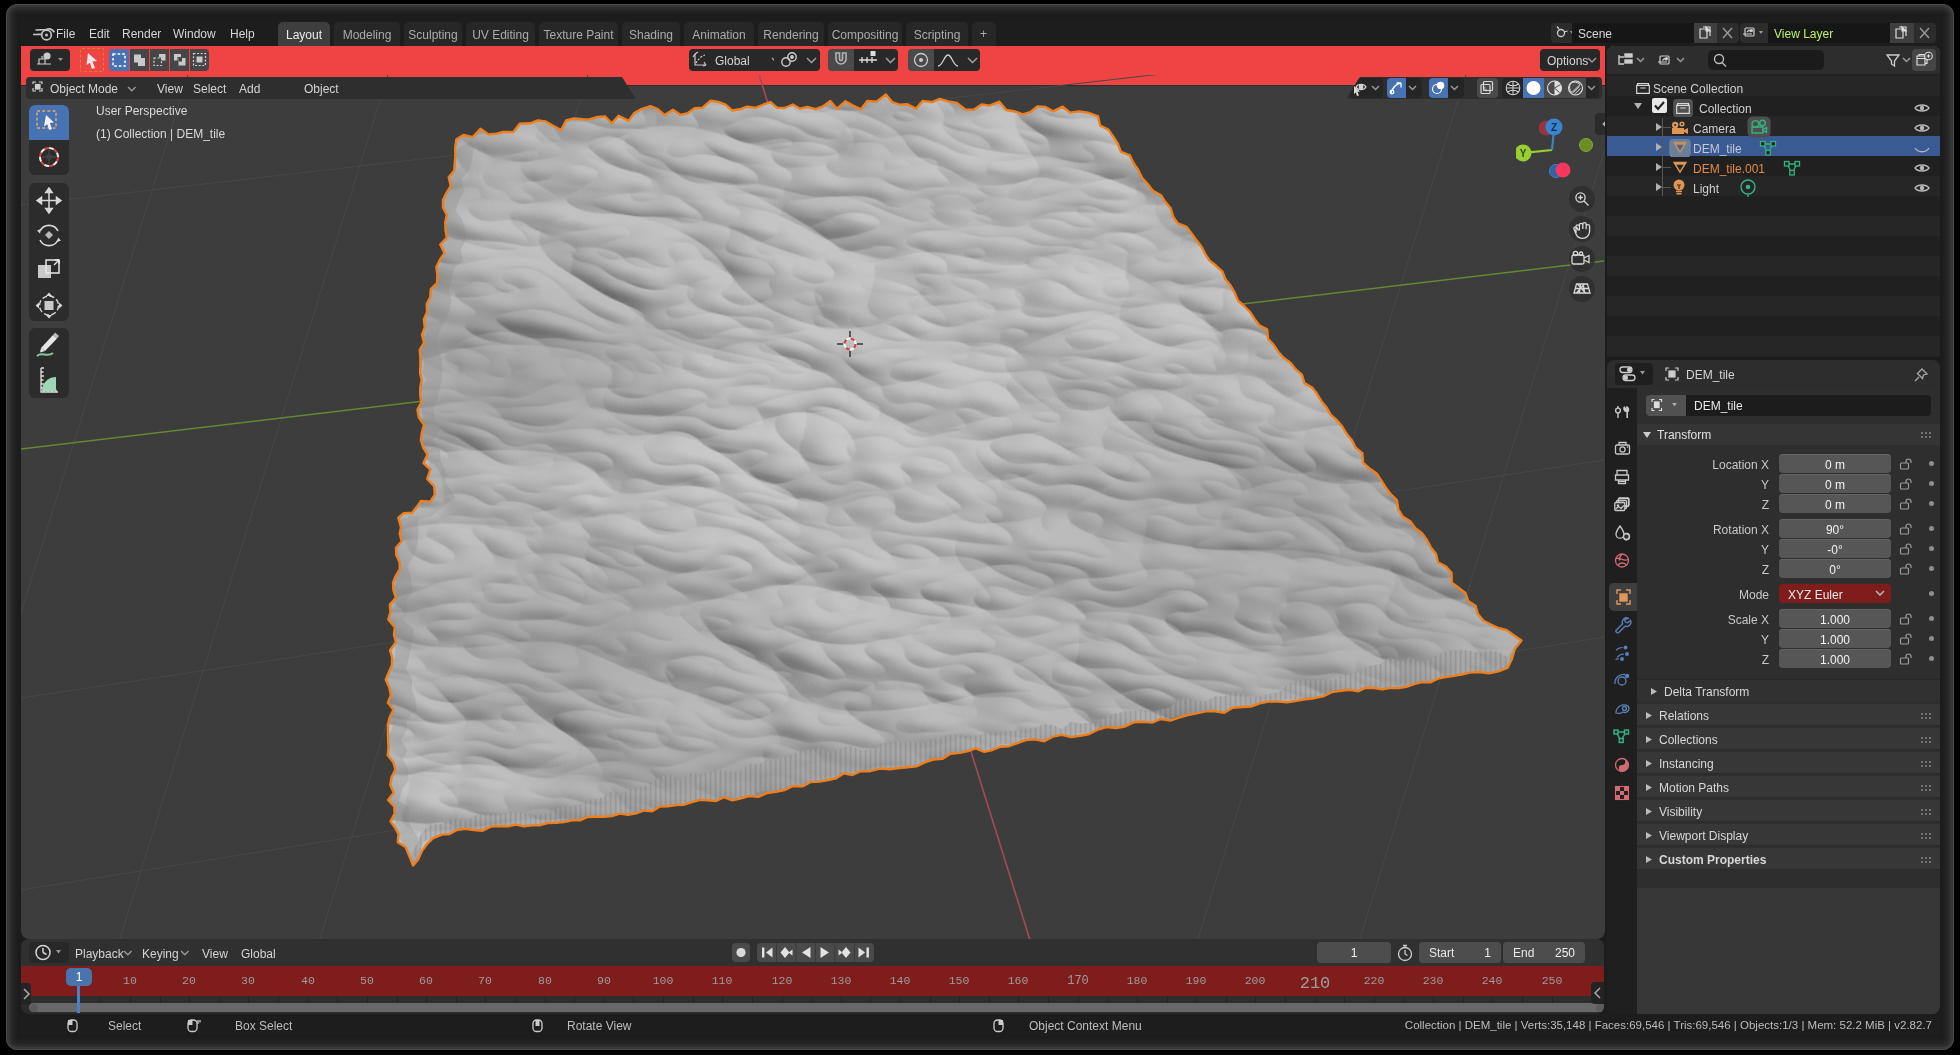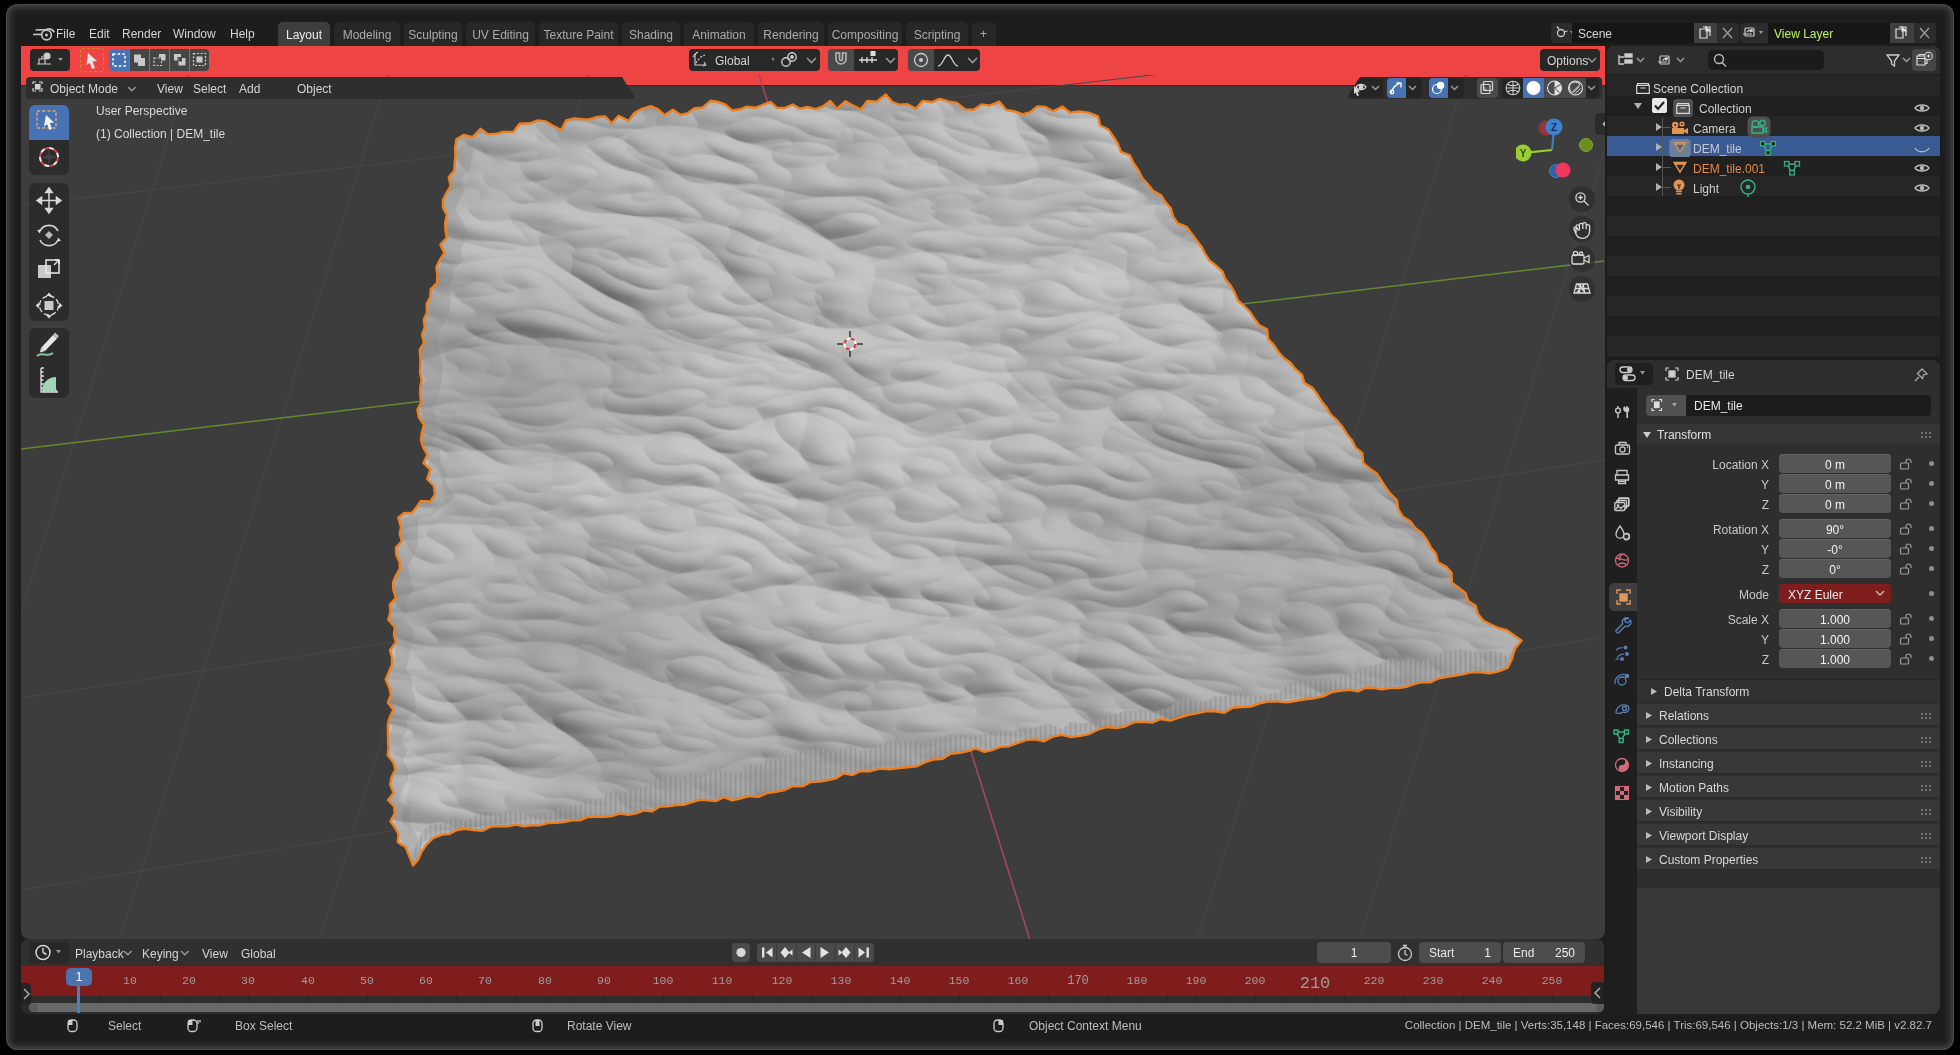--- a/index.html
+++ b/index.html
@@ -312,21 +312,21 @@
               </g>
             </svg>
       <span class="txt" style="position:absolute;left:21px;top:5px;">Object Mode</span>
       <svg class="abs" style="left:98px;top:8px" width="11" height="7">
               <path d="M1,1 l3.8,3.8 L8.6,1" stroke="#999" stroke-width="1.4" fill="none"></path>
             </svg>
       </div>
       <span class="txt" style="position:absolute;left:131px;top:6px;">View</span>
       <span class="txt" style="position:absolute;left:167px;top:6px;">Select</span>
       <span class="txt" style="position:absolute;left:213px;top:6px;">Add</span>
-      <span class="txt" style="position:absolute;left:239px;top:6px;padding-left:32px;">Object</span>
+      <span class="txt" style="position:absolute;left:246px;top:6px;padding-left:32px;">Object</span>
     </div>
     <div class="abs" style="left:1325px;top:2px;width:256px;height:22px;background:#2e2e2e;border-radius:4px;clip-path:polygon(14px 0,100% 0,100% 100%,0 100%);">
 
       <div class="abs" style="left:4px;top:1px;width:33px;height:20px;background:#252525;border-radius:4px;">
         <svg width="33" height="20">
               <g fill="none" stroke="#d5d5d5" stroke-width="1.2">
                 <path d="M6,9 C8,5.5 14,5.5 16,9 C14,12.5 8,12.5 6,9 Z"></path>
                 <circle cx="11" cy="9" r="1.8" fill="#d5d5d5"></circle>
                 <path d="M4,8 L10,13.5 L7.6,14 L9,17.5 L7,18 L5.8,14.6 L4,16 Z" fill="#d5d5d5" stroke="none"></path>
               </g>
@@ -1055,21 +1055,21 @@
               <circle cx="2" cy="6" r="1"></circle>
               <circle cx="6" cy="6" r="1"></circle>
               <circle cx="10" cy="6" r="1"></circle>
             </g>
           </svg>
     </div>
         <div class="abs" style="left:0;top:460px;width:303px;height:22px;background:#373737;border-bottom:1px solid #2a2a2a;">
       <svg class="abs" style="left:7px;top:7px" width="9" height="9">
             <path d="M2,1 l6,3.5 -6,3.5 z" fill="#bbb"></path>
           </svg>
-      <span class="txt" style="position:absolute;left:22px;top:6px;color:#d8d8d8;">Custom Properties</span>
+      <span class="txt" style="position:absolute;left:22px;top:6px;color:#d8d8d8;font-weight:bold;">Custom Properties</span>
       <svg class="abs" style="left:283px;top:8px" width="14" height="8">
             <g fill="#888">
               <circle cx="2" cy="2" r="1"></circle>
               <circle cx="6" cy="2" r="1"></circle>
               <circle cx="10" cy="2" r="1"></circle>
               <circle cx="2" cy="6" r="1"></circle>
               <circle cx="6" cy="6" r="1"></circle>
               <circle cx="10" cy="6" r="1"></circle>
             </g>
           </svg>

